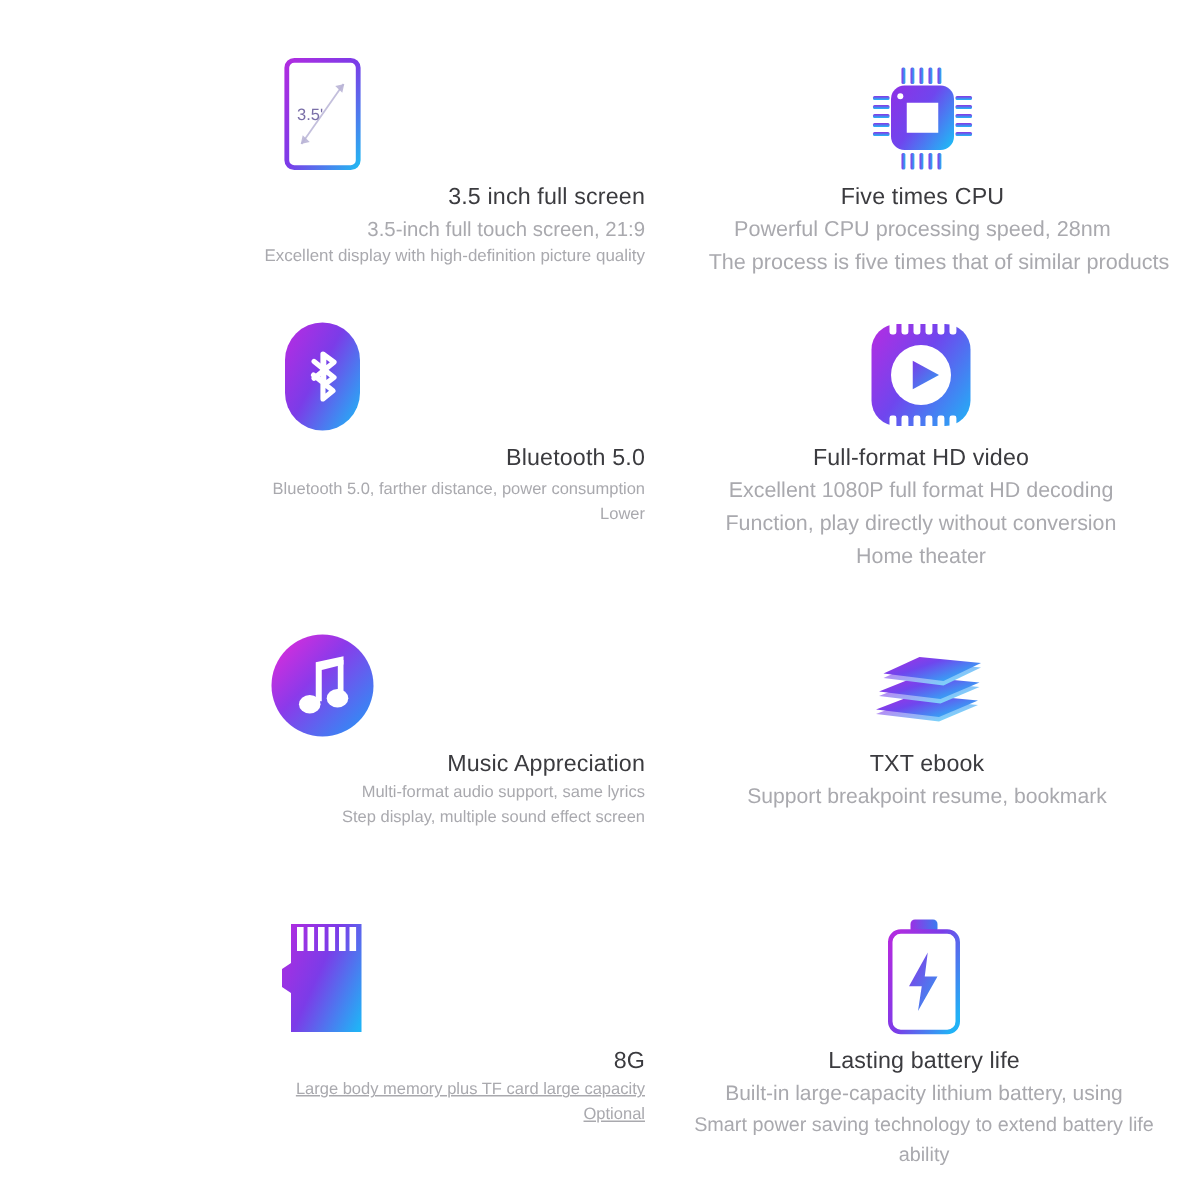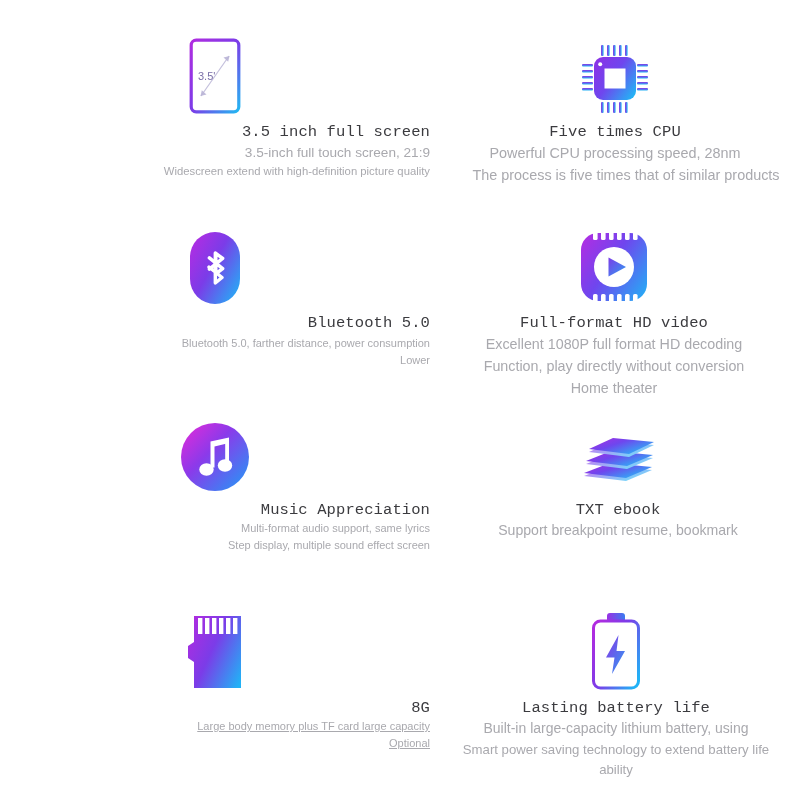--- a/index.html
+++ b/index.html
@@ -35,37 +35,36 @@
     margin-bottom: 8px;
   }
 
   .card-title {
     color: #3b3b3f;
     font-size: 15.5px;
     line-height: 1.3;
     font-weight: 400;
     letter-spacing: 0.1px;
     white-space: nowrap;
-    font-family: Liberation Mono, monospace;
   }
 
   .card-desc {
     color: #a9a9ae;
     font-weight: 400;
     line-height: 1.55;
     white-space: nowrap;
   }
   .card-desc .desc-line { display: block; }
 
   
   .col-left  { left: 0px;   width: 430px; text-align: right; }
   .col-right { left: 396px; width: 430px; }
 
   .row-1 { top: 34px; }
-  .row-2 { top: 225px; }
+  .row-2 { top: 208px; }
   .row-3 { top: 412px; }
   .row-4 { top: 610px; }
 
   
   #card-screen   .card-desc { font-size: 13.6px; }
   #card-screen   .desc-line.small { font-size: 11.3px; }
   #card-screen   .card-title { margin-top: 2px; }
 
   #card-cpu      { padding-left: 8px; }
   #card-cpu      .card-desc { font-size: 14.4px; }
@@ -114,21 +113,21 @@
           <line x1="12" y1="58" x2="40" y2="18"></line>
         </g>
         <path d="M40.5 18 L34.5 19.4 L39.2 23.8 Z" fill="#b9b4d6" opacity="0.9"></path>
         <path d="M11.5 58 L17.5 56.6 L12.8 52.2 Z" fill="#b9b4d6" opacity="0.9"></path>
         <text x="9" y="42" font-family="'Liberation Sans', sans-serif" font-size="11" fill="#7a6fa8">3.5'</text>
       </svg>
     </div>
     <div class="card-title">3.5 inch full screen</div>
     <div class="card-desc">
       <span class="desc-line">3.5-inch full touch screen, 21:9</span>
-      <span class="desc-line small">Widescreen extend with high-definition picture quality</span>
+      <span class="desc-line small">Excellent display with high-definition picture quality</span>
     </div>
   </div>
 
   <div class="feature-card col-right row-1" id="card-cpu">
     <div class="icon-wrap">
       <svg class="ficon" width="68" height="70" viewBox="0 0 68 70">
         <defs>
           <linearGradient id="gCpu" x1="0" y1="0.15" x2="1" y2="0.85">
             <stop offset="0%" stop-color="#8a33e6"></stop>
             <stop offset="45%" stop-color="#6f46ee"></stop>

